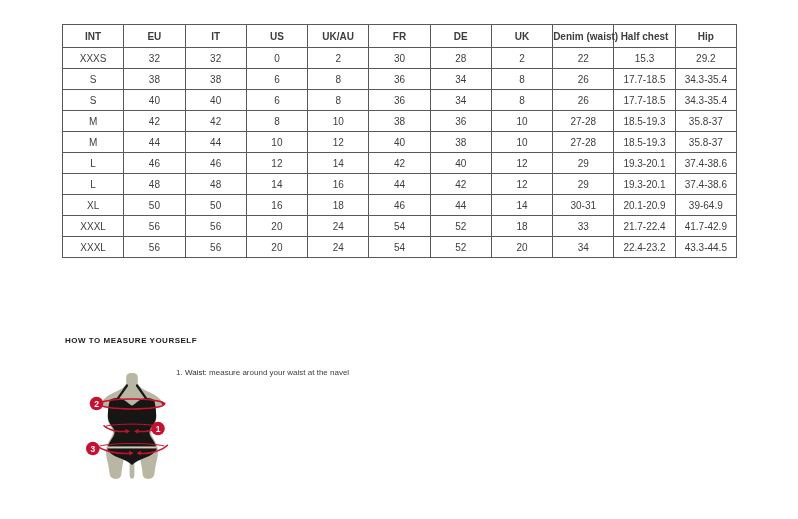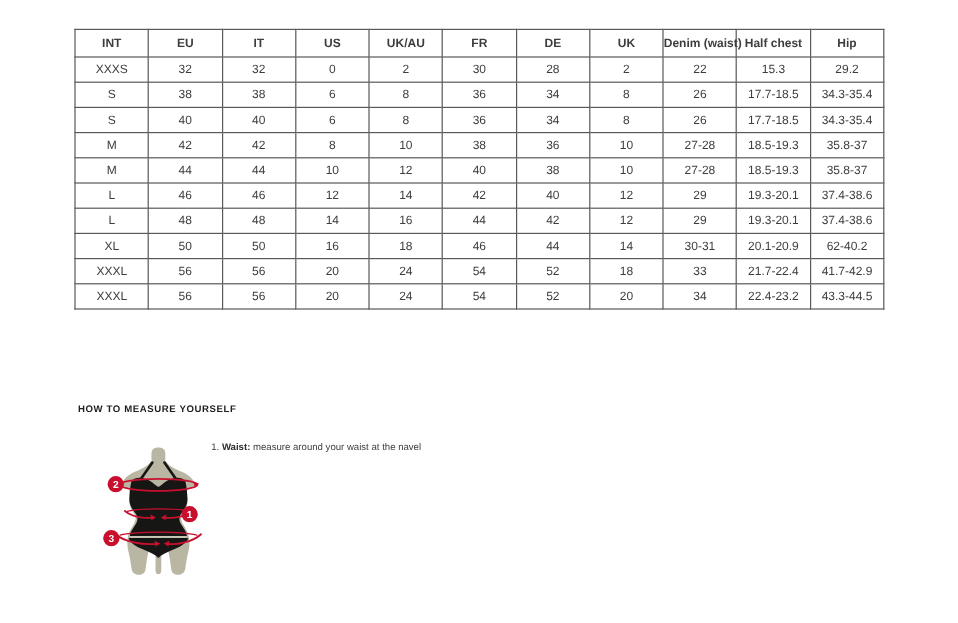--- a/index.html
+++ b/index.html
@@ -22,21 +22,21 @@
   .measure-heading{
     position:absolute;left:65px;top:336px;
     font-size:8px;font-weight:bold;letter-spacing:.5px;color:#1d1d1b;
   }
   .measure-figure{position:absolute;left:83px;top:372px;width:100px;height:112px;}
   .measure-list{
     position:absolute;left:176px;top:369px;margin:0;padding:0;list-style:none;
     font-size:8px;color:#3d3d3d;
   }
   .measure-list li{margin:0 0 7px 0;line-height:8px;}
-  .measure-list .lbl{font-weight:bold;color:#2b2b2b;}
+  .measure-list .lbl{font-weight:normal;color:#2b2b2b;}
 </style>
 </head>
 <body>
 
 <table class="size-table">
   <thead>
     <tr>
         <th>INT</th>
         <th>EU</th>
         <th>IT</th>
@@ -146,21 +146,21 @@
         <td>XL</td>
         <td>50</td>
         <td>50</td>
         <td>16</td>
         <td>18</td>
         <td>46</td>
         <td>44</td>
         <td>14</td>
         <td>30-31</td>
         <td>20.1-20.9</td>
-        <td>62-40.2</td>
+        <td>39-64.9</td>
       </tr>
       <tr>
         <td>XXXL</td>
         <td>56</td>
         <td>56</td>
         <td>20</td>
         <td>24</td>
         <td>54</td>
         <td>52</td>
         <td>18</td>

